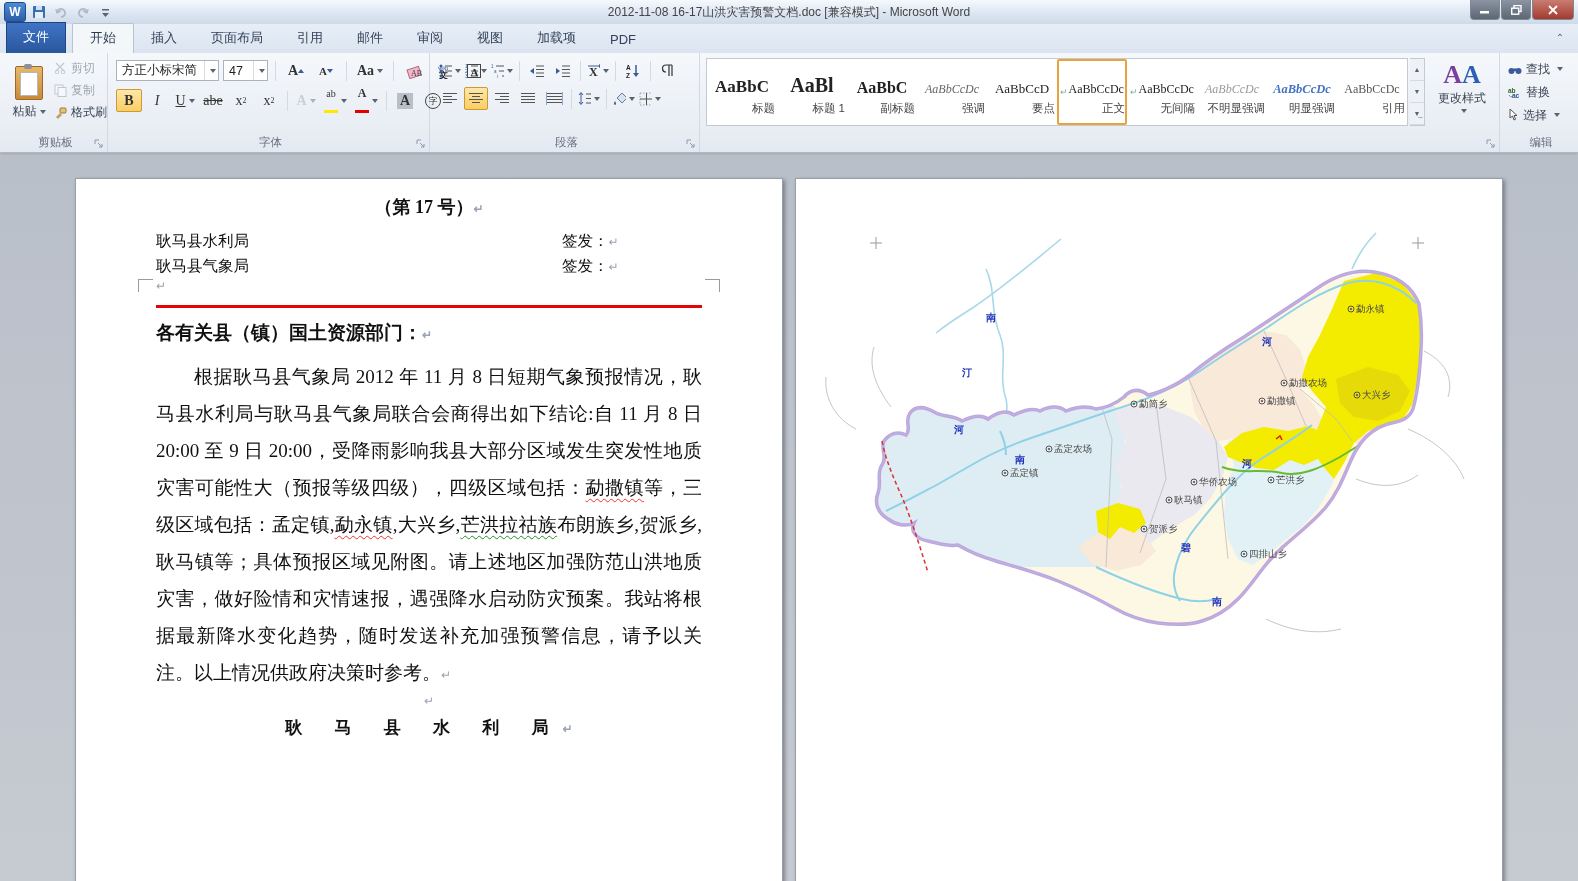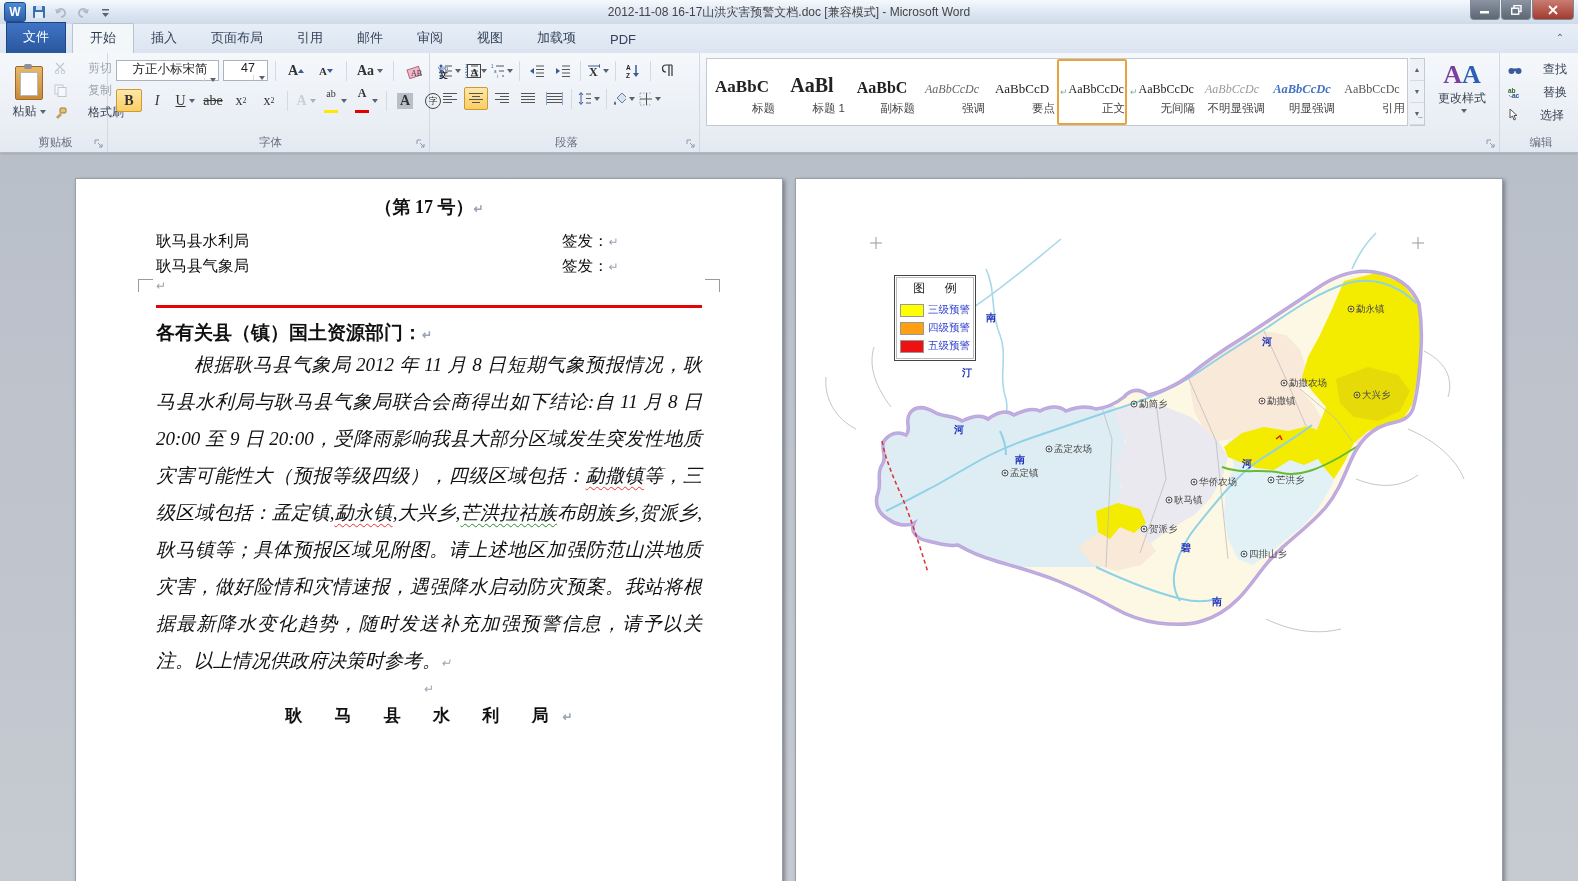--- a/index.html
+++ b/index.html
@@ -43,26 +43,26 @@
   .dis{opacity:.45}
   .caret{width:0;height:0;border-left:3px solid transparent;border-right:3px solid transparent;
     border-top:4px solid #5a6372;display:inline-block;margin-left:3px;vertical-align:middle;}
   
   .g-clip{width:108px;}
   .paste{position:absolute;left:6px;top:5px;width:44px;height:66px;text-align:center;font-size:12px;color:#3c4454;}
   .clipicon{width:26px;height:32px;margin:2px auto 3px;position:relative;background:linear-gradient(#e8b96a,#c98a3a);border:1px solid #9a6a28;border-radius:2px;}
   .clipicon:before{content:"";position:absolute;left:4px;top:5px;width:16px;height:22px;background:#fff;border:1px solid #b7b7b7;}
   .clipicon:after{content:"";position:absolute;left:8px;top:-3px;width:8px;height:5px;background:#8f8f97;border-radius:2px;}
   .clip-small{position:absolute;left:54px;top:6px;display:flex;flex-direction:column;gap:4px;}
-  .smallbtn{display:flex;align-items:center;gap:21px;font-size:12px;color:#3c4454;height:18px;white-space:nowrap;}
+  .smallbtn{display:flex;align-items:center;gap:4px;font-size:12px;color:#3c4454;height:18px;white-space:nowrap;}
   
   .g-font{width:322px;}
   .fontrow1{position:absolute;left:8px;top:6px;display:flex;align-items:center;gap:4px;}
   .combo{background:#fff;border:1px solid #aab4c0;height:19px;display:flex;align-items:center;
-    font-size:12.5px;padding-left:5px;color:#222;flex-direction:column;}
+    font-size:12.5px;padding-left:5px;color:#222;}
   .combo .dd{margin-left:auto;width:13px;height:100%;border-left:1px solid #d5dbe2;display:flex;align-items:center;justify-content:center;}
   .fontrow2{position:absolute;left:8px;top:36px;display:flex;align-items:center;gap:2px;}
   .fbtn{min-width:20px;height:21px;padding:0 2px;font-family:"Liberation Serif",serif;font-size:14px;}
   .vsep{width:1px;height:20px;background:#d4dae2;margin:0 3px;}
   .underbar{display:inline-block;width:14px;height:3px;margin-top:-2px}
   
   .g-para{width:270px;}
   .pararow1{position:absolute;left:8px;top:6px;display:flex;align-items:center;gap:2px;}
   .pararow2{position:absolute;left:8px;top:34px;display:flex;align-items:center;gap:2px;}
   .pbtn{width:22px;height:21px;}
@@ -103,21 +103,21 @@
   .crop.r{border-right:1px solid #9a9a9a;border-top:1px solid #9a9a9a;}
   
   .p1inner{position:absolute;left:80px;top:0;width:546px;font-family:"Liberation Serif","DejaVu Serif",serif;color:#111;}
   .doc-title{margin-top:108px;text-align:center;color:#e30505;font-size:40px;font-weight:bold;letter-spacing:2px;line-height:1.2;white-space:nowrap;}
   .issue-no{text-align:center;font-weight:bold;font-size:18px;margin-top:16px;}
   .issuers{margin-top:10px;font-size:15.5px;line-height:23px;}
   .issuer-row{display:flex;}
   .issuer-row .sg{margin-left:auto;width:140px;}
   .redline{height:3px;background:#e30505;margin-top:12px;}
   .salutation{font-weight:bold;font-size:19px;margin-top:12px;font-family:"Liberation Sans",sans-serif;}
-  .bodypara{margin-top:0;font-size:19px;line-height:37px;text-align:justify;text-indent:2em;font-style:italic;}
+  .bodypara{margin-top:12px;font-size:19px;line-height:37px;text-align:justify;text-indent:2em;}
   .u-red{text-decoration:underline;text-decoration-style:wavy;text-decoration-color:#e33;text-decoration-thickness:1px;text-underline-offset:4px;}
   .u-green{text-decoration:underline;text-decoration-style:wavy;text-decoration-color:#2a8a2a;text-decoration-thickness:1px;text-underline-offset:4px;}
   .pm{color:#9aa4b2;font-size:12px;font-family:"Liberation Sans",sans-serif;}
   .sigblock{margin-top:6px;text-align:center;font-size:17px;letter-spacing:14px;line-height:25px;font-weight:bold;}
   
   .mapsvg{position:absolute;left:0;top:0;}
   .legend{position:absolute;left:98px;top:96px;width:80px;background:#fff;border:1.5px solid #444;box-shadow:inset 0 0 0 1px #fff,inset 0 0 0 2px #bbb;padding:4px 0 5px;}
   .legend .lt{text-align:center;font-size:12px;color:#222;letter-spacing:8px;margin-bottom:4px;padding-left:8px;}
   .lrow{display:flex;align-items:center;gap:4px;padding:2px 5px;}
   .lsw{width:26px;height:11px;border:1px solid #999;}
@@ -704,31 +704,14 @@
           <text x="166" y="197" class="riverlabel">汀</text>
           <text x="158" y="254" class="riverlabel">河</text>
           <text x="219" y="284" class="riverlabel">南</text>
           <text x="466" y="166" class="riverlabel">河</text>
           <text x="446" y="288" class="riverlabel">河</text>
           <text x="385" y="372" class="riverlabel">碧</text>
           <text x="416" y="426" class="riverlabel">南</text>
         </g>
     </svg>
 
-    <div class="legend">
-      <div class="lt">图  例</div>
-      <div id="legendrows">
-          <div class="lrow">
-            <div class="lsw" style="background: rgb(255, 255, 0);"></div>
-            <span>三级预警</span>
-          </div>
-          <div class="lrow">
-            <div class="lsw" style="background: rgb(255, 160, 19);"></div>
-            <span>四级预警</span>
-          </div>
-          <div class="lrow">
-            <div class="lsw" style="background: rgb(238, 17, 17);"></div>
-            <span>五级预警</span>
-          </div>
-        </div>
-    </div>
   </div>
 </div>
 
 </body></html>

